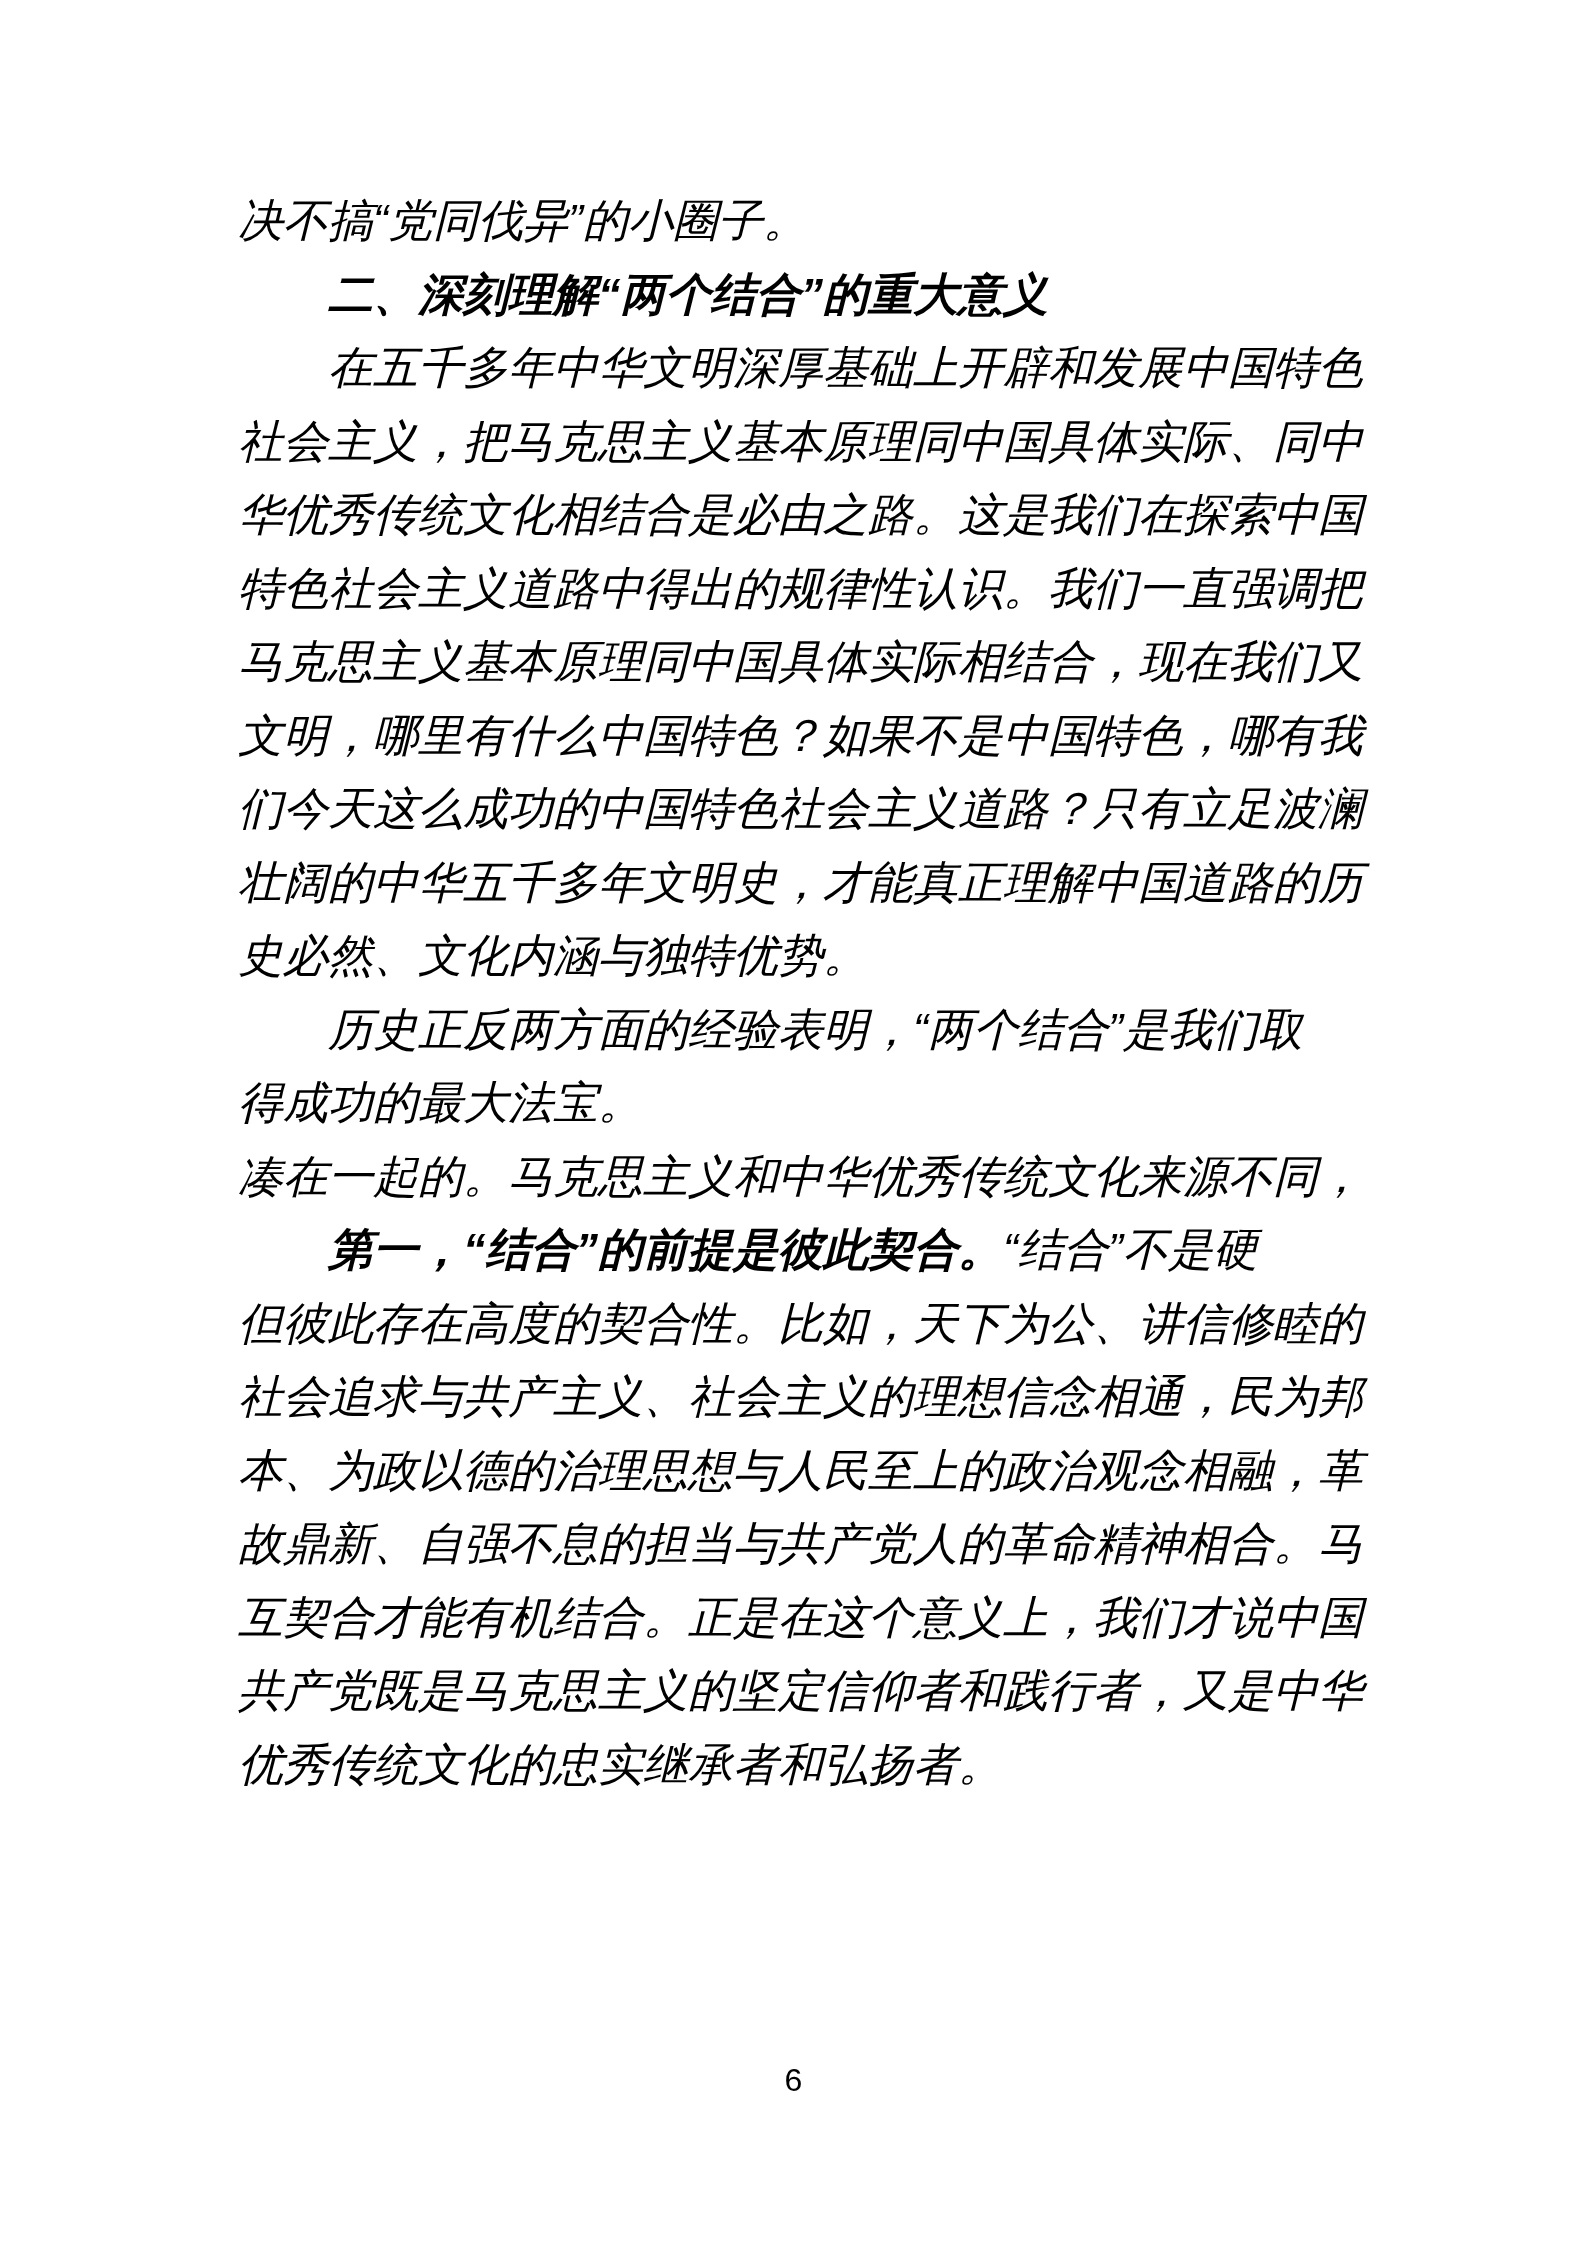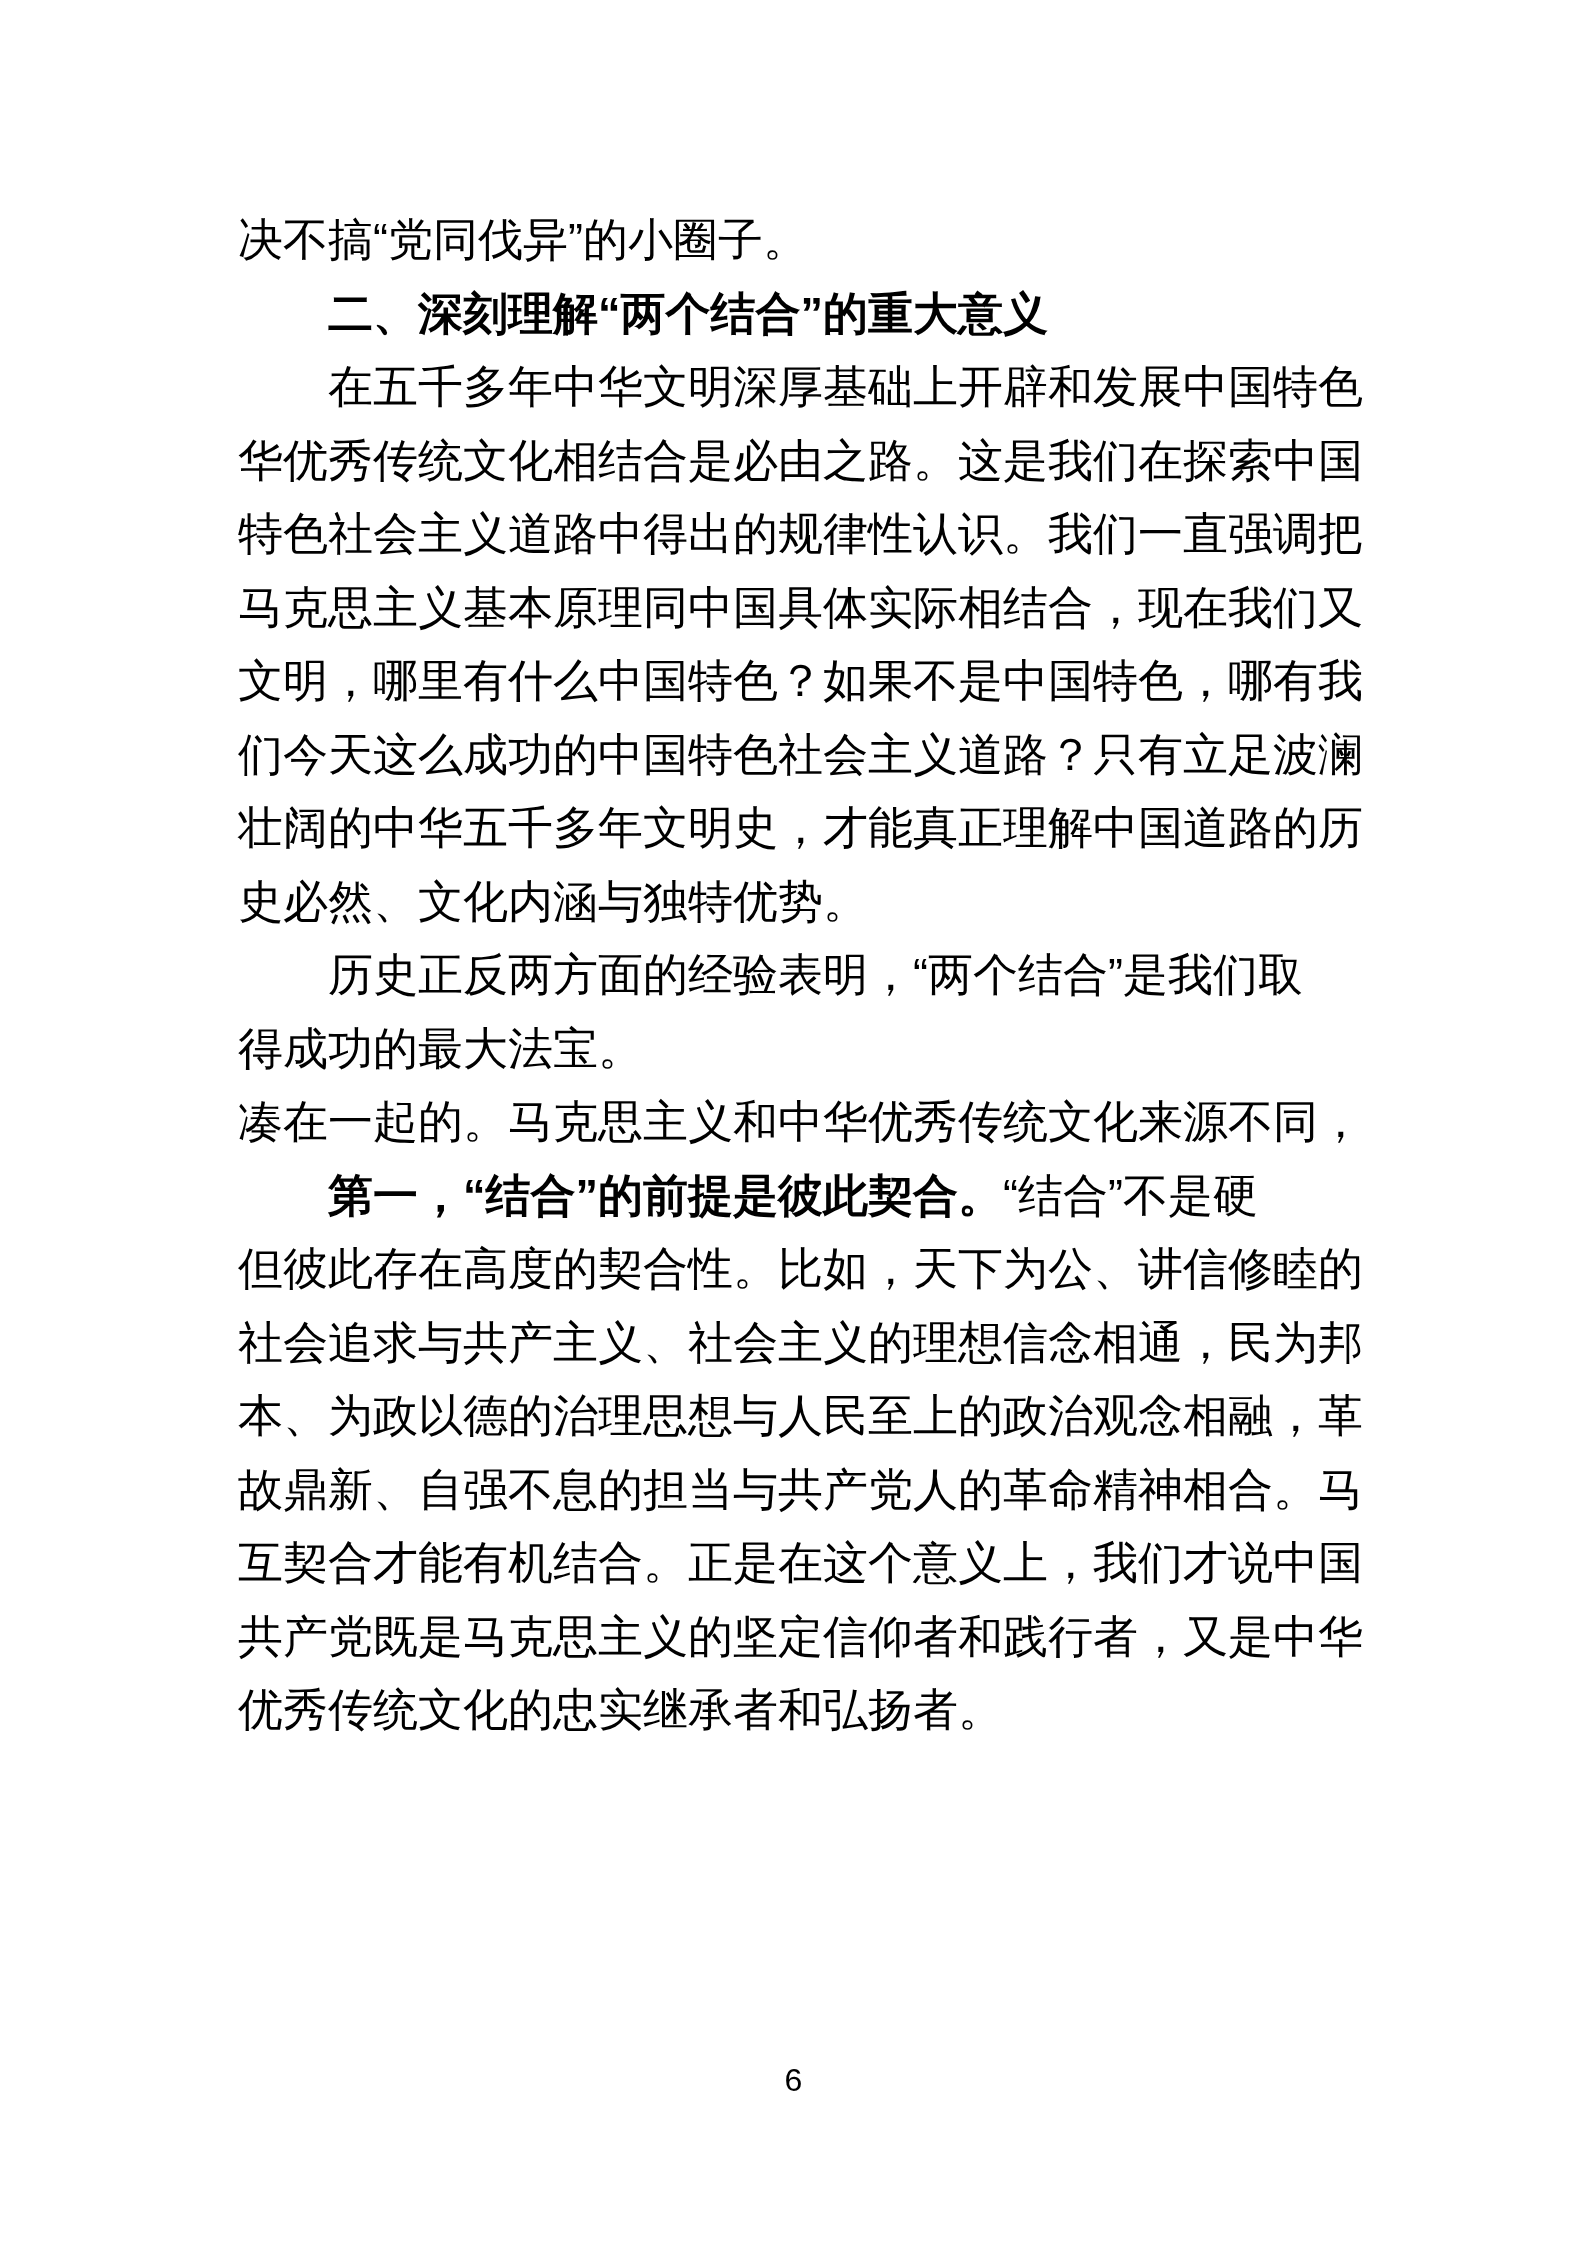--- a/index.html
+++ b/index.html
@@ -12,22 +12,23 @@
     width: 1587px;
     height: 2245px;
     background: #ffffff;
     color: #000000;
     font-family: "Liberation Sans", sans-serif;
     overflow: hidden;
   }
   .doc {
     position: absolute;
     left: 238px;
-    top: 203px;
+    top: 184px;
     width: 1125px;
+    font-style: italic;
   }
   .line {
     height: 73.5px;
     line-height: 73.5px;
     font-size: 45px;
     letter-spacing: 0;
     white-space: nowrap;
   }
   .line.indent {
     padding-left: 90px;
@@ -50,20 +51,21 @@
   }
 </style>
 </head>
 <body>
 
 <div class="page">
   <div class="doc">
       <div class="line"><span class="run">决不搞“党同伐异”的小圈子。</span></div>
       <div class="line indent"><span class="run bold">二、深刻理解“两个结合”的重大意义</span></div>
       <div class="line indent"><span class="run">在五千多年中华文明深厚基础上开辟和发展中国特色</span></div>
+      <div class="line"><span class="run">社会主义，把马克思主义基本原理同中国具体实际、同中</span></div>
       <div class="line"><span class="run">华优秀传统文化相结合是必由之路。这是我们在探索中国</span></div>
       <div class="line"><span class="run">特色社会主义道路中得出的规律性认识。我们一直强调把</span></div>
       <div class="line"><span class="run">马克思主义基本原理同中国具体实际相结合，现在我们又</span></div>
       <div class="line"><span class="run">文明，哪里有什么中国特色？如果不是中国特色，哪有我</span></div>
       <div class="line"><span class="run">们今天这么成功的中国特色社会主义道路？只有立足波澜</span></div>
       <div class="line"><span class="run">壮阔的中华五千多年文明史，才能真正理解中国道路的历</span></div>
       <div class="line"><span class="run">史必然、文化内涵与独特优势。</span></div>
       <div class="line indent"><span class="run">历史正反两方面的经验表明，“两个结合”是我们取</span></div>
       <div class="line"><span class="run">得成功的最大法宝。</span></div>
       <div class="line"><span class="run">凑在一起的。马克思主义和中华优秀传统文化来源不同，</span></div>

